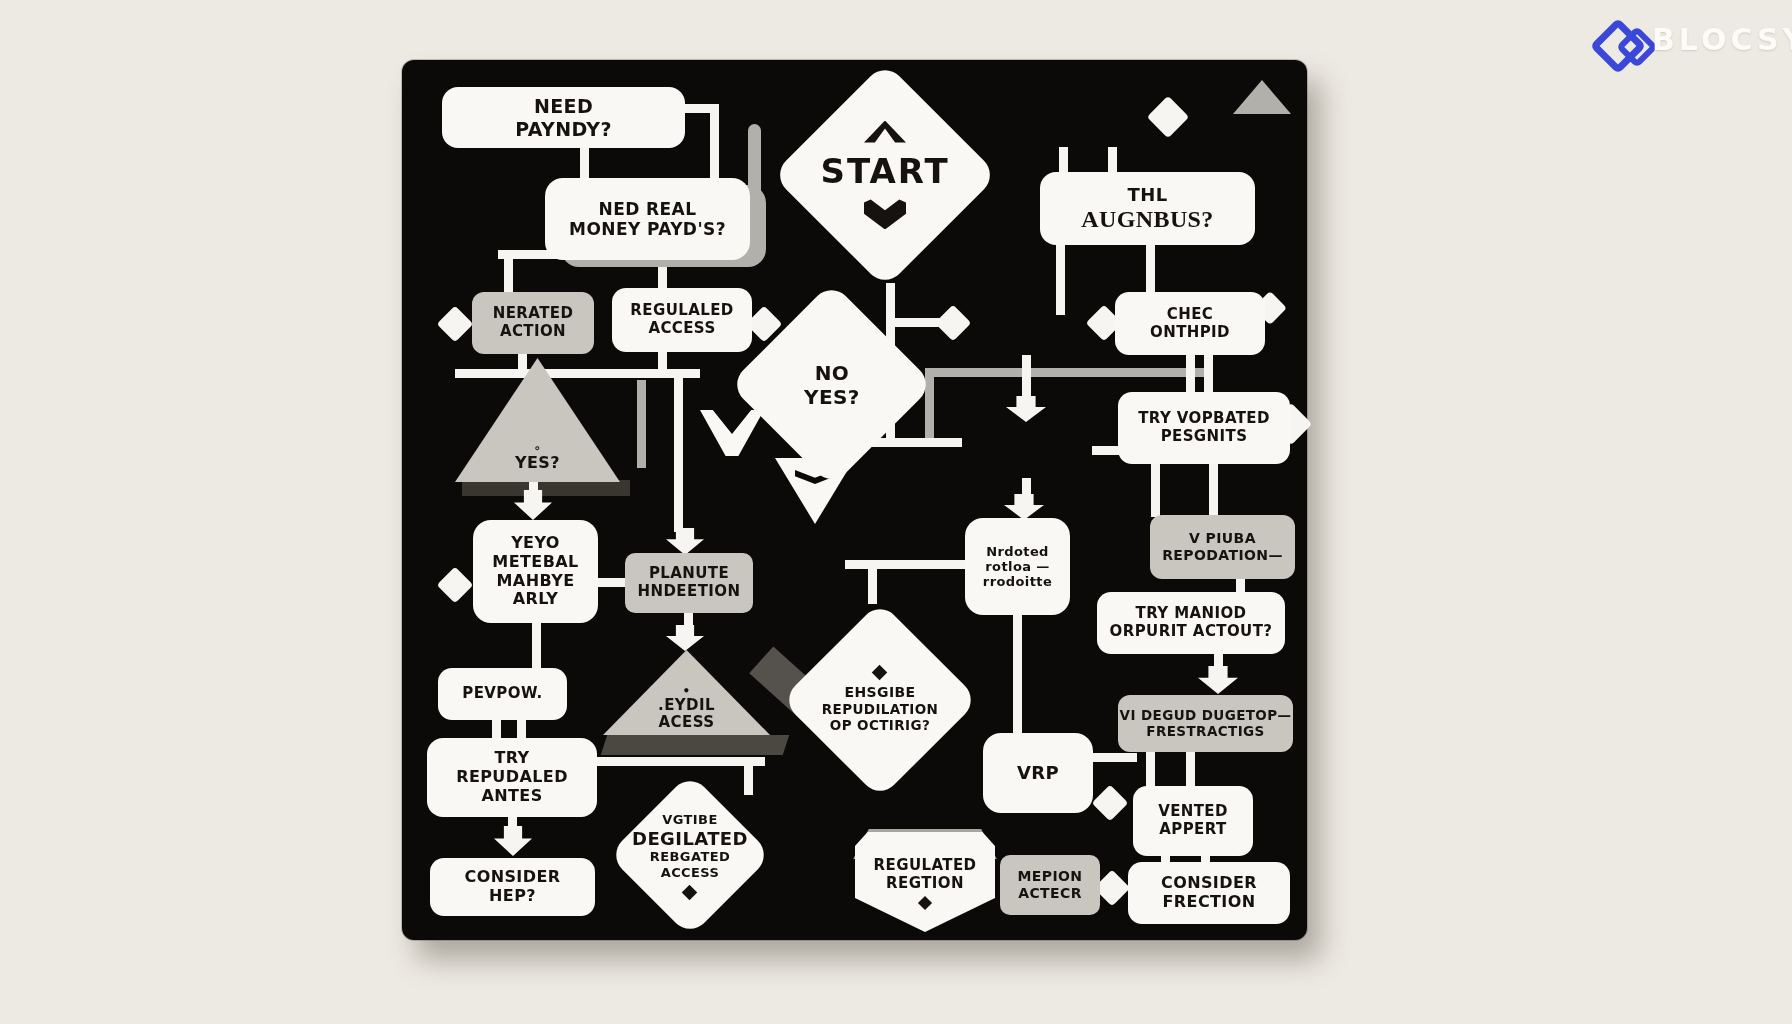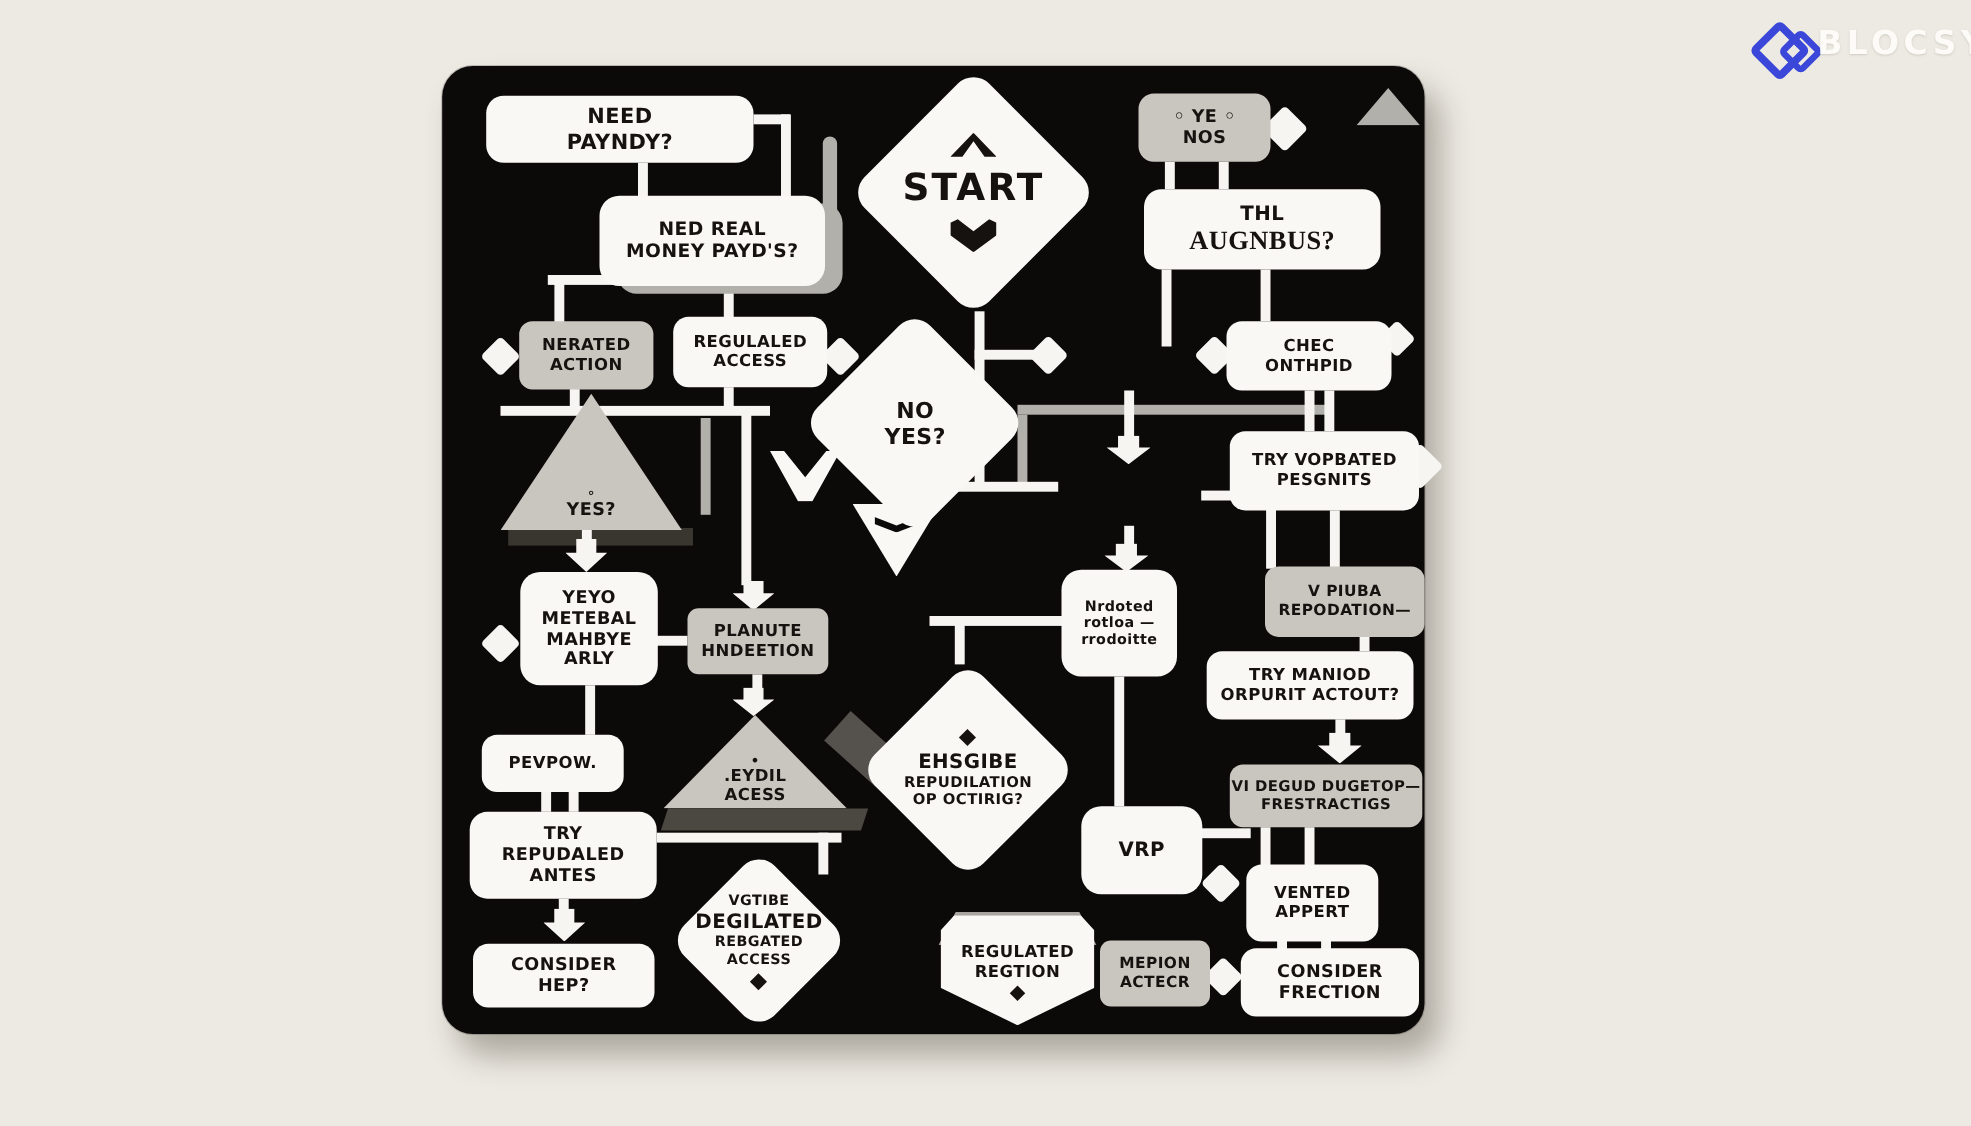--- a/index.html
+++ b/index.html
@@ -4,22 +4,23 @@
 <style>
   html,body{margin:0;padding:0;}
   body{
     width:1792px;height:1024px;position:relative;overflow:hidden;
     background:#edeae3;
     font-family:"DejaVu Sans", sans-serif;
   }
   #stage{position:absolute;inset:0;}
   #canvas{
     position:absolute;left:402px;top:60px;width:893px;height:880px;
-    background:#0c0909;border-radius:28px;
+    background:#0c0909;border-radius:12px;
     box-shadow:14px 20px 28px rgba(70,62,50,.38), 0 0 0 1px rgba(0,0,0,.2);
+    padding-left:12px;
   }
   .node-box{
     position:absolute;display:flex;flex-direction:column;align-items:center;justify-content:center;
     text-align:center;color:#16120f;font-weight:bold;letter-spacing:.4px;line-height:1.18;
   }
   .tone-white{background:#faf8f4;}
   .tone-gray{background:#c9c6c0;}
   .dia-outer{position:absolute;}
   .dia-shape{position:absolute;border-radius:20px;}
   .dia-text{
@@ -137,24 +138,20 @@
         <div style="font-size: 17px;">MONEY PAYD'S?</div>
       </div>
       <div class="dia-outer" style="left: 369.864px; top: 1.864px; width: 226.272px; height: 226.272px;">
         <div class="dia-shape" style="left: 33.136px; top: 33.136px; width: 160px; height: 160px; background: rgb(250, 248, 244); transform: rotate(45deg);"></div>
         <div class="dia-text" style="letter-spacing: 2px;">
           <div class="caret-up" style="position: static; width: 42px; height: 22px; background: rgb(22, 18, 15); margin-bottom: 8px; clip-path: polygon(0px 100%, 50% 0px, 100% 100%, 74% 100%, 50% 36%, 26% 100%);"></div>
           <div style="font-size: 34px;">START</div>
           <div class="heart-down" style="position: static; width: 42px; height: 30px; background: rgb(22, 18, 15); margin-top: 8px;"></div>
         </div>
       </div>
-      <div class="node-box tone-gray" style="left: 633px; top: 25px; width: 120px; height: 62px; border-radius: 14px;">
-        <div style="font-size: 16px;">◦ YE ◦</div>
-        <div style="font-size: 16px;">NOS</div>
-      </div>
       <div class="node-box tone-white" style="left: 638px; top: 112px; width: 215px; height: 73px; border-radius: 16px;">
         <div style="font-size: 18px;">THL</div>
         <div style="font-size: 24px; font-family: Liberation Serif, serif;">AUGNBUS?</div>
       </div>
       <div class="node-box tone-gray" style="left: 70px; top: 232px; width: 122px; height: 62px; border-radius: 12px;">
         <div style="font-size: 15px;">NERATED</div>
         <div style="font-size: 15px;">ACTION</div>
       </div>
       <div class="node-box tone-white" style="left: 210px; top: 228px; width: 140px; height: 64px; border-radius: 14px;">
         <div style="font-size: 15px;">REGULALED</div>
@@ -207,21 +204,21 @@
       </div>
       <div class="tri" style="left: 201px; top: 590px; width: 167px; height: 85px; background: rgb(201, 198, 192); padding-bottom: 4px; box-sizing: border-box;">
         <div style="font-size: 12px; line-height: 1;">•</div>
         <div style="font-size: 15px;">.EYDIL</div>
         <div style="font-size: 15px;">ACESS</div>
       </div>
       <div class="dia-outer" style="left: 379.006px; top: 541.006px; width: 197.988px; height: 197.988px;">
         <div class="dia-shape" style="left: 28.994px; top: 28.994px; width: 140px; height: 140px; background: rgb(250, 248, 244); transform: rotate(45deg);"></div>
         <div class="dia-text">
           <span class="mini-dia" style="width: 11px; height: 11px; margin-bottom: 6px;"></span>
-          <div style="font-size: 18px;">EHSGIBE</div>
+          <div style="font-size: 14px;">EHSGIBE</div>
           <div style="font-size: 13.5px;">REPUDILATION</div>
           <div style="font-size: 13.5px;">OP OCTIRIG?</div>
         </div>
       </div>
       <div class="node-box tone-white" style="left: 25px; top: 678px; width: 170px; height: 79px; border-radius: 16px;">
         <div style="font-size: 16px;">TRY</div>
         <div style="font-size: 16px;">REPUDALED</div>
         <div style="font-size: 16px;">ANTES</div>
       </div>
       <div class="node-box tone-white" style="left: 28px; top: 798px; width: 165px; height: 58px; border-radius: 14px;">

